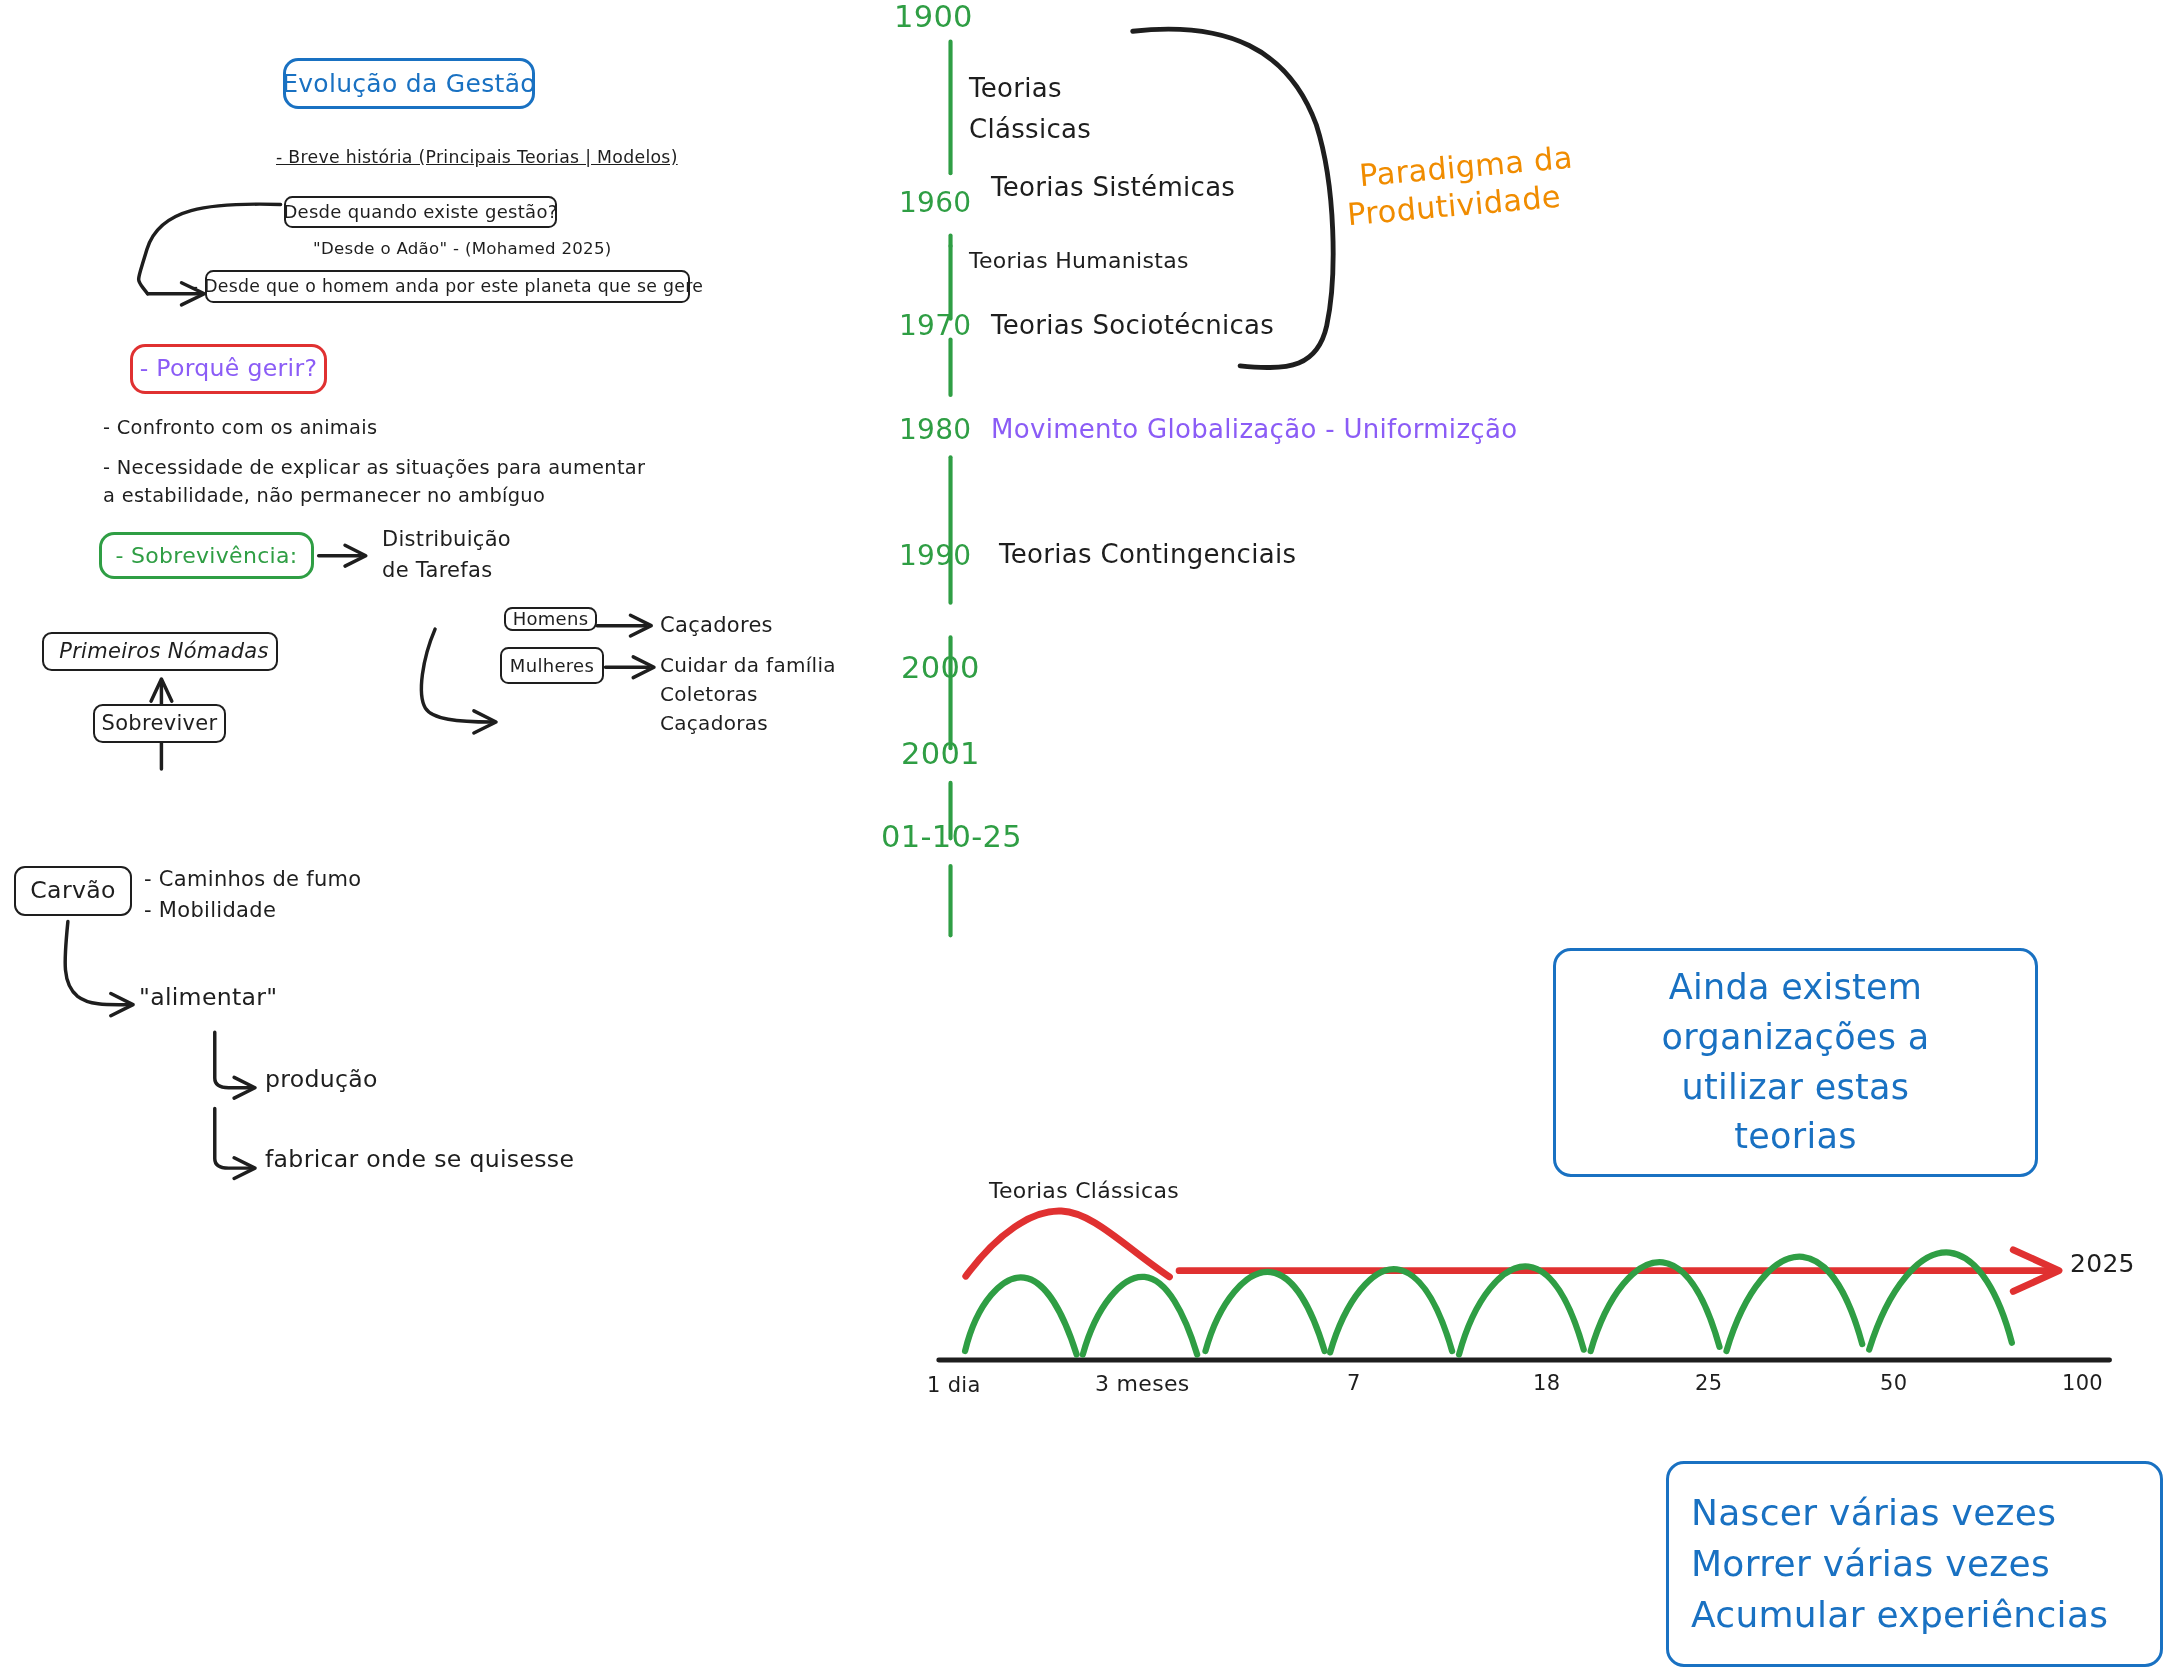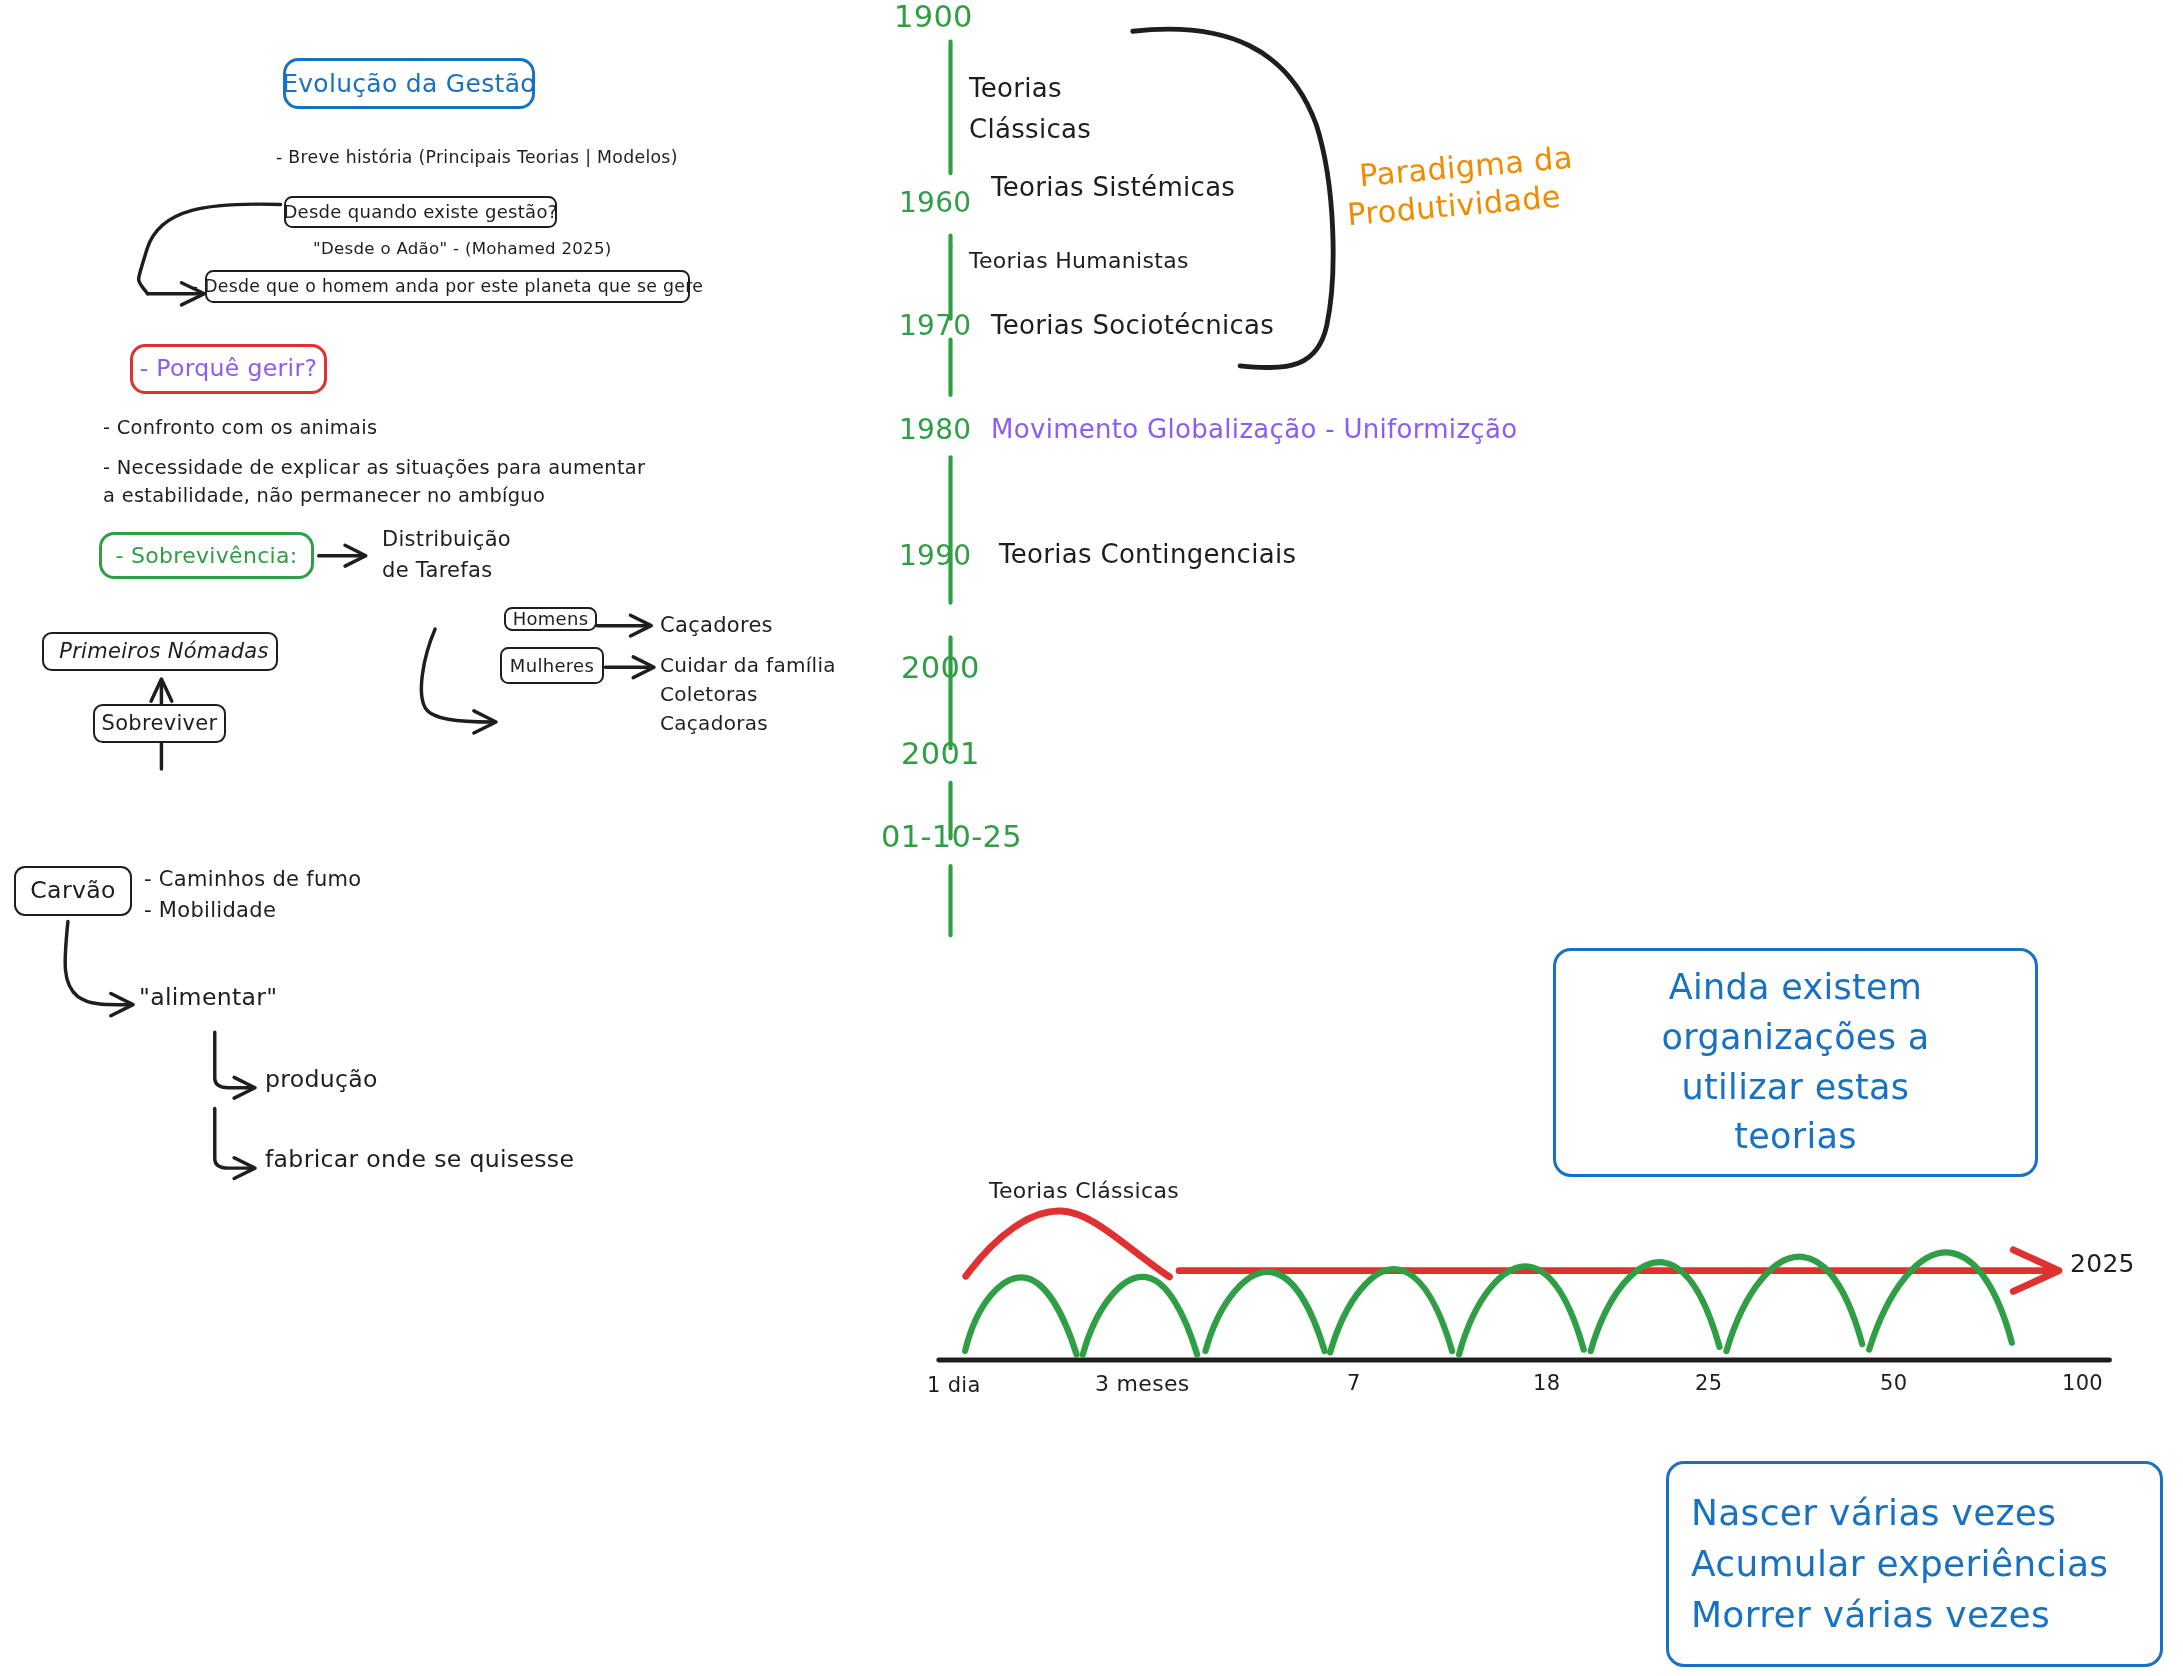--- a/index.html
+++ b/index.html
@@ -121,21 +121,21 @@
     <path d="M 2106 1955 C 2128 1874 2170 1824 2206 1828 C 2242 1833 2268 1884 2286 1948" stroke="#2f9e44" stroke-width="9"></path>
     <path d="M 2296 1950 C 2320 1868 2362 1818 2400 1822 C 2438 1827 2464 1880 2482 1944" stroke="#2f9e44" stroke-width="9"></path>
     <path d="M 2492 1950 C 2518 1862 2562 1810 2602 1814 C 2642 1819 2670 1874 2688 1940" stroke="#2f9e44" stroke-width="9"></path>
     <path d="M 2698 1948 C 2726 1858 2772 1804 2814 1808 C 2856 1813 2886 1870 2904 1938" stroke="#2f9e44" stroke-width="9"></path>
   </svg>
 
   <div class="box blue" style="left:283px; top:58px; width:252px; height:51px;">
     <span class="hand t-blue" style="font-size:25px;">Evolução da Gestão</span>
   </div>
 
-  <div class="abs hand t-black" style="left:276px; top:147px; font-size:17.3px;">- Breve história (Principais Teorias | Modelos)</div>
+  <div class="abs hand t-black" style="left:276px; top:147px; font-size:17.3px;text-decoration:underline;">- Breve história (Principais Teorias | Modelos)</div>
 
   <div class="box thin" style="left:284px; top:196px; width:273px; height:32px; border-radius:8.3px;">
     <span class="hand t-black" style="font-size:18px;">Desde quando existe gestão?</span>
   </div>
 
   <div class="abs hand t-black" style="left:313px; top:239px; font-size:16.6px;">"Desde o Adão" - (Mohamed 2025)</div>
 
   <div class="box thin" style="left:205px; top:270px; width:485px; height:33px; border-radius:8.3px;">
     <span class="hand t-black" style="font-size:17.3px;">- Desde que o homem anda por este planeta que se gere</span>
   </div>
@@ -224,18 +224,18 @@
   <div class="abs hand t-black" style="left:927px; top:1373px; font-size:21px;">1 dia</div>
   <div class="abs hand t-black" style="left:1095px; top:1371px; font-size:22px;">3 meses</div>
   <div class="abs hand t-black" style="left:1347px; top:1371px; font-size:21px;">7</div>
   <div class="abs hand t-black" style="left:1533px; top:1371px; font-size:21px;">18</div>
   <div class="abs hand t-black" style="left:1695px; top:1371px; font-size:21px;">25</div>
   <div class="abs hand t-black" style="left:1880px; top:1371px; font-size:21px;">50</div>
   <div class="abs hand t-black" style="left:2062px; top:1371px; font-size:21px;">100</div>
 
   <div class="box blue" style="left:1666px; top:1461px; width:497px; height:206px; flex-direction:column; justify-content:center; align-items:flex-start; padding-left:22px; border-radius:18px;">
     <span class="hand t-blue" style="font-size:36px; margin:4.2px 0;">Nascer várias vezes</span>
+    <span class="hand t-blue" style="font-size:36px; margin:4.2px 0;">Morrer várias vezes</span>
     <span class="hand t-blue" style="font-size:36px; margin:4.2px 0;">Acumular experiências</span>
-    <span class="hand t-blue" style="font-size:36px; margin:4.2px 0;">Morrer várias vezes</span>
   </div>
 
 </div>
 
 
 </body></html>

